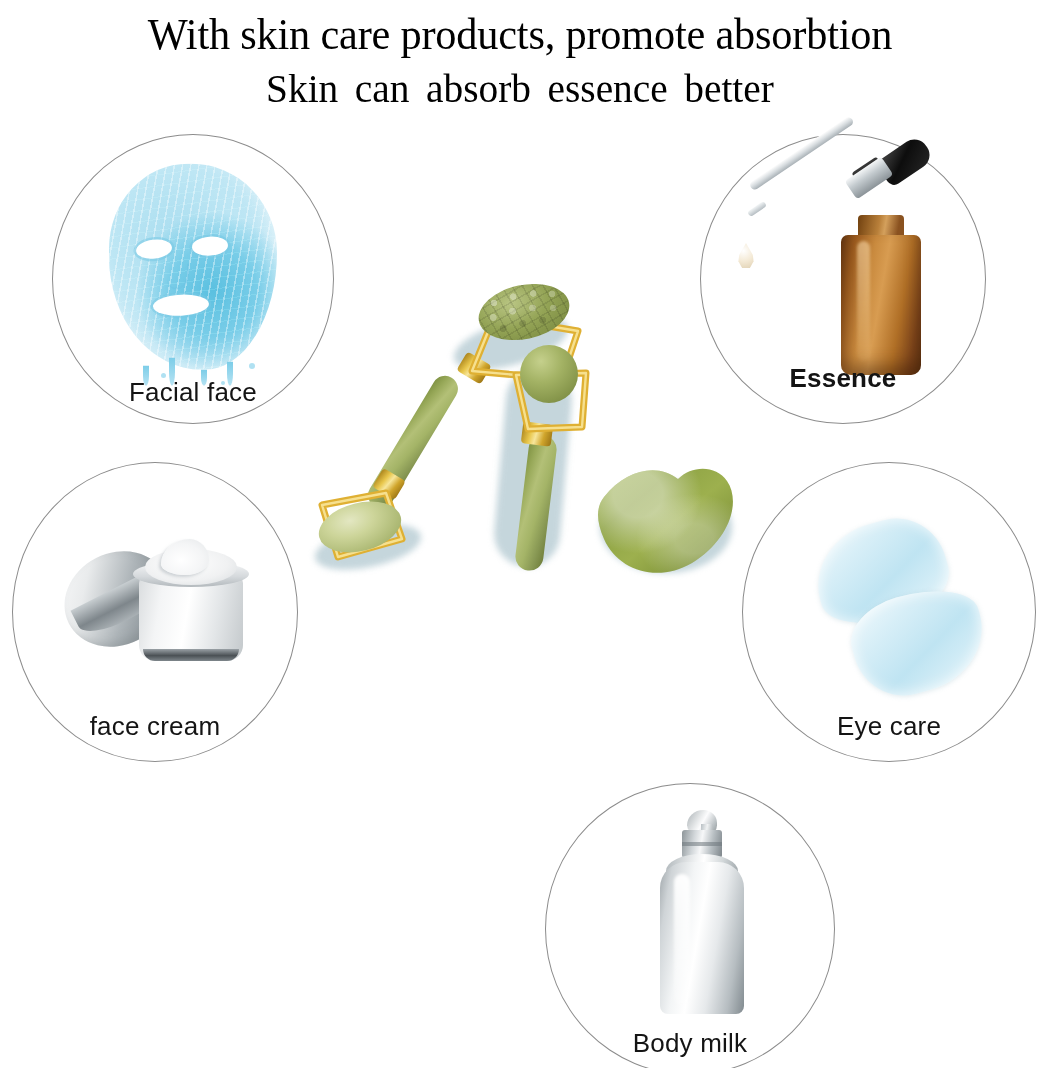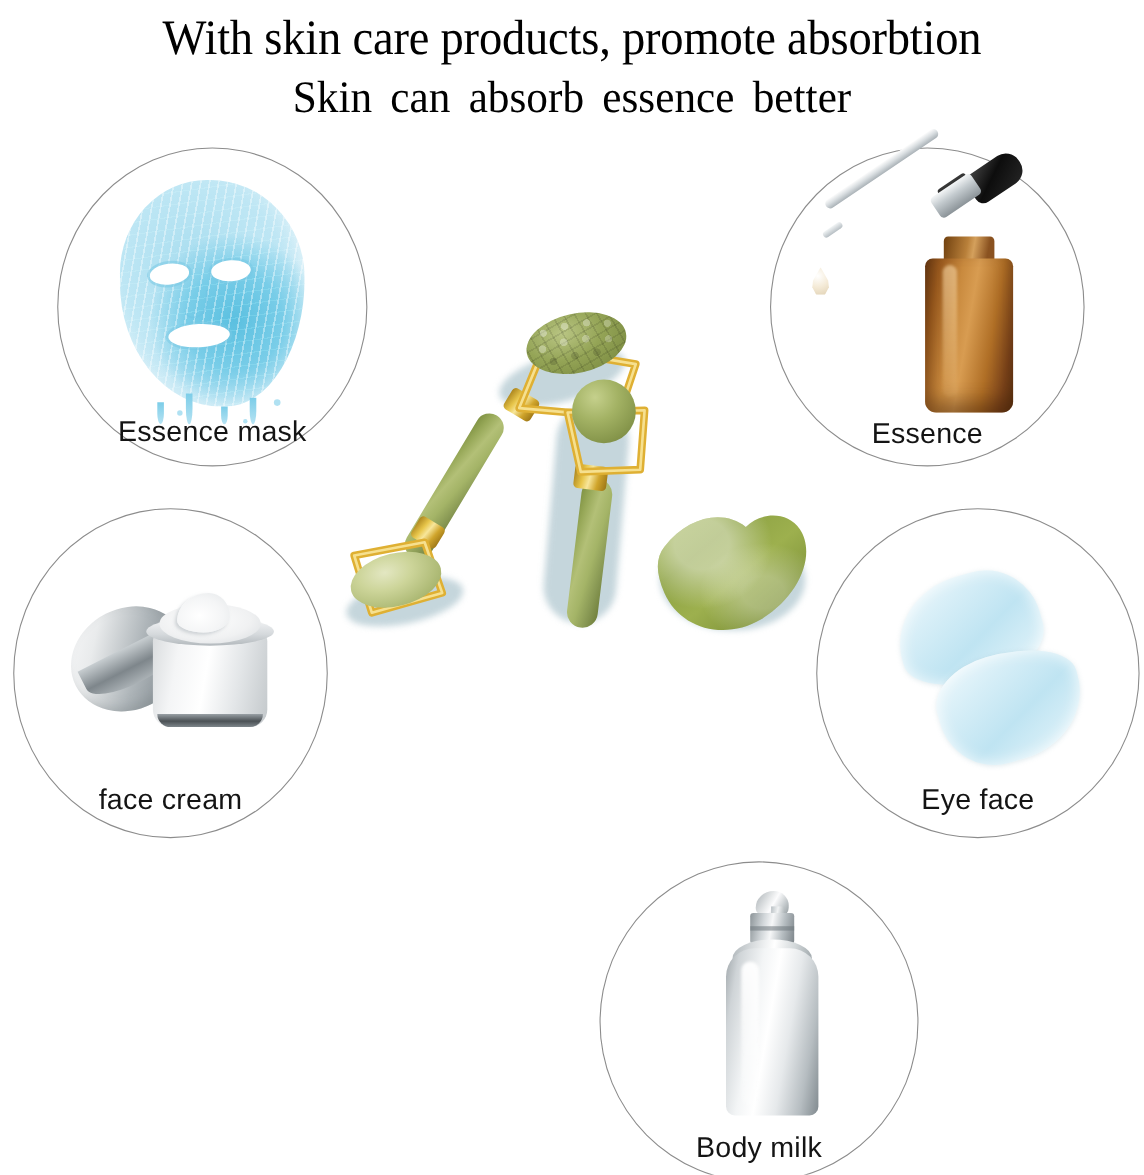--- a/index.html
+++ b/index.html
@@ -396,57 +396,57 @@
         <div class="mask-mouth"></div>
         <div class="drip" style="left:34px; height:20px;"></div>
         <div class="drip" style="left:60px; height:28px;"></div>
         <div class="drip" style="left:92px; height:16px;"></div>
         <div class="drip" style="left:118px; height:24px;"></div>
       </div>
       <div class="splash-dot" style="left:108px; top:238px; width:5px; height:5px;"></div>
       <div class="splash-dot" style="left:168px; top:246px; width:4px; height:4px;"></div>
       <div class="splash-dot" style="left:196px; top:228px; width:6px; height:6px;"></div>
     </div>
-    <div class="circle-label" style="top:242px;">Essence mask</div>
+    <div class="circle-label" style="top:242px;">Facial face</div>
   </div>
 
   <div class="circle" style="left:700px; top:134px; width:286px; height:290px;">
     <div class="art" style="left:28px; top:14px; width:230px; height:230px;">
       <div class="pip-bulb"></div>
       <div class="pip-collar-band"></div>
       <div class="pip-collar"></div>
       <div class="pip-glass"></div>
       <div class="pip-tip"></div>
       <div class="ess-drop"></div>
       <div class="ess-neck"></div>
       <div class="ess-bottle"></div>
       <div class="ess-shine"></div>
     </div>
-    <div class="circle-label" style="top:244px;">Essence</div>
+    <div class="circle-label" style="top:228px;font-weight:bold;">Essence</div>
   </div>
 
   <div class="circle" style="left:12px; top:462px; width:286px; height:300px;">
     <div class="art" style="left:38px; top:28px; width:216px; height:200px;">
       <div class="cream-lid"></div>
       <div class="cream-lid-edge"></div>
       <div class="cream-jar"></div>
       <div class="cream-rim"></div>
       <div class="cream-inside"></div>
       <div class="cream-swirl"></div>
       <div class="cream-base-line"></div>
     </div>
     <div class="circle-label" style="top:248px;">face cream</div>
   </div>
 
   <div class="circle" style="left:742px; top:462px; width:294px; height:300px;">
     <div class="art" style="left:42px; top:38px; width:214px; height:200px;">
       <div class="patch top"></div>
       <div class="patch bottom"></div>
     </div>
-    <div class="circle-label" style="top:248px;">Eye face</div>
+    <div class="circle-label" style="top:248px;">Eye care</div>
   </div>
 
 
   <div class="circle" style="left:545px; top:783px; width:290px; height:292px;">
     <div class="art" style="left:42px; top:14px; width:210px; height:220px;">
       <div class="milk-pump"></div>
       <div class="milk-stem"></div>
       <div class="milk-collar"></div>
       <div class="milk-collar-ring"></div>
       <div class="milk-shoulder"></div>

